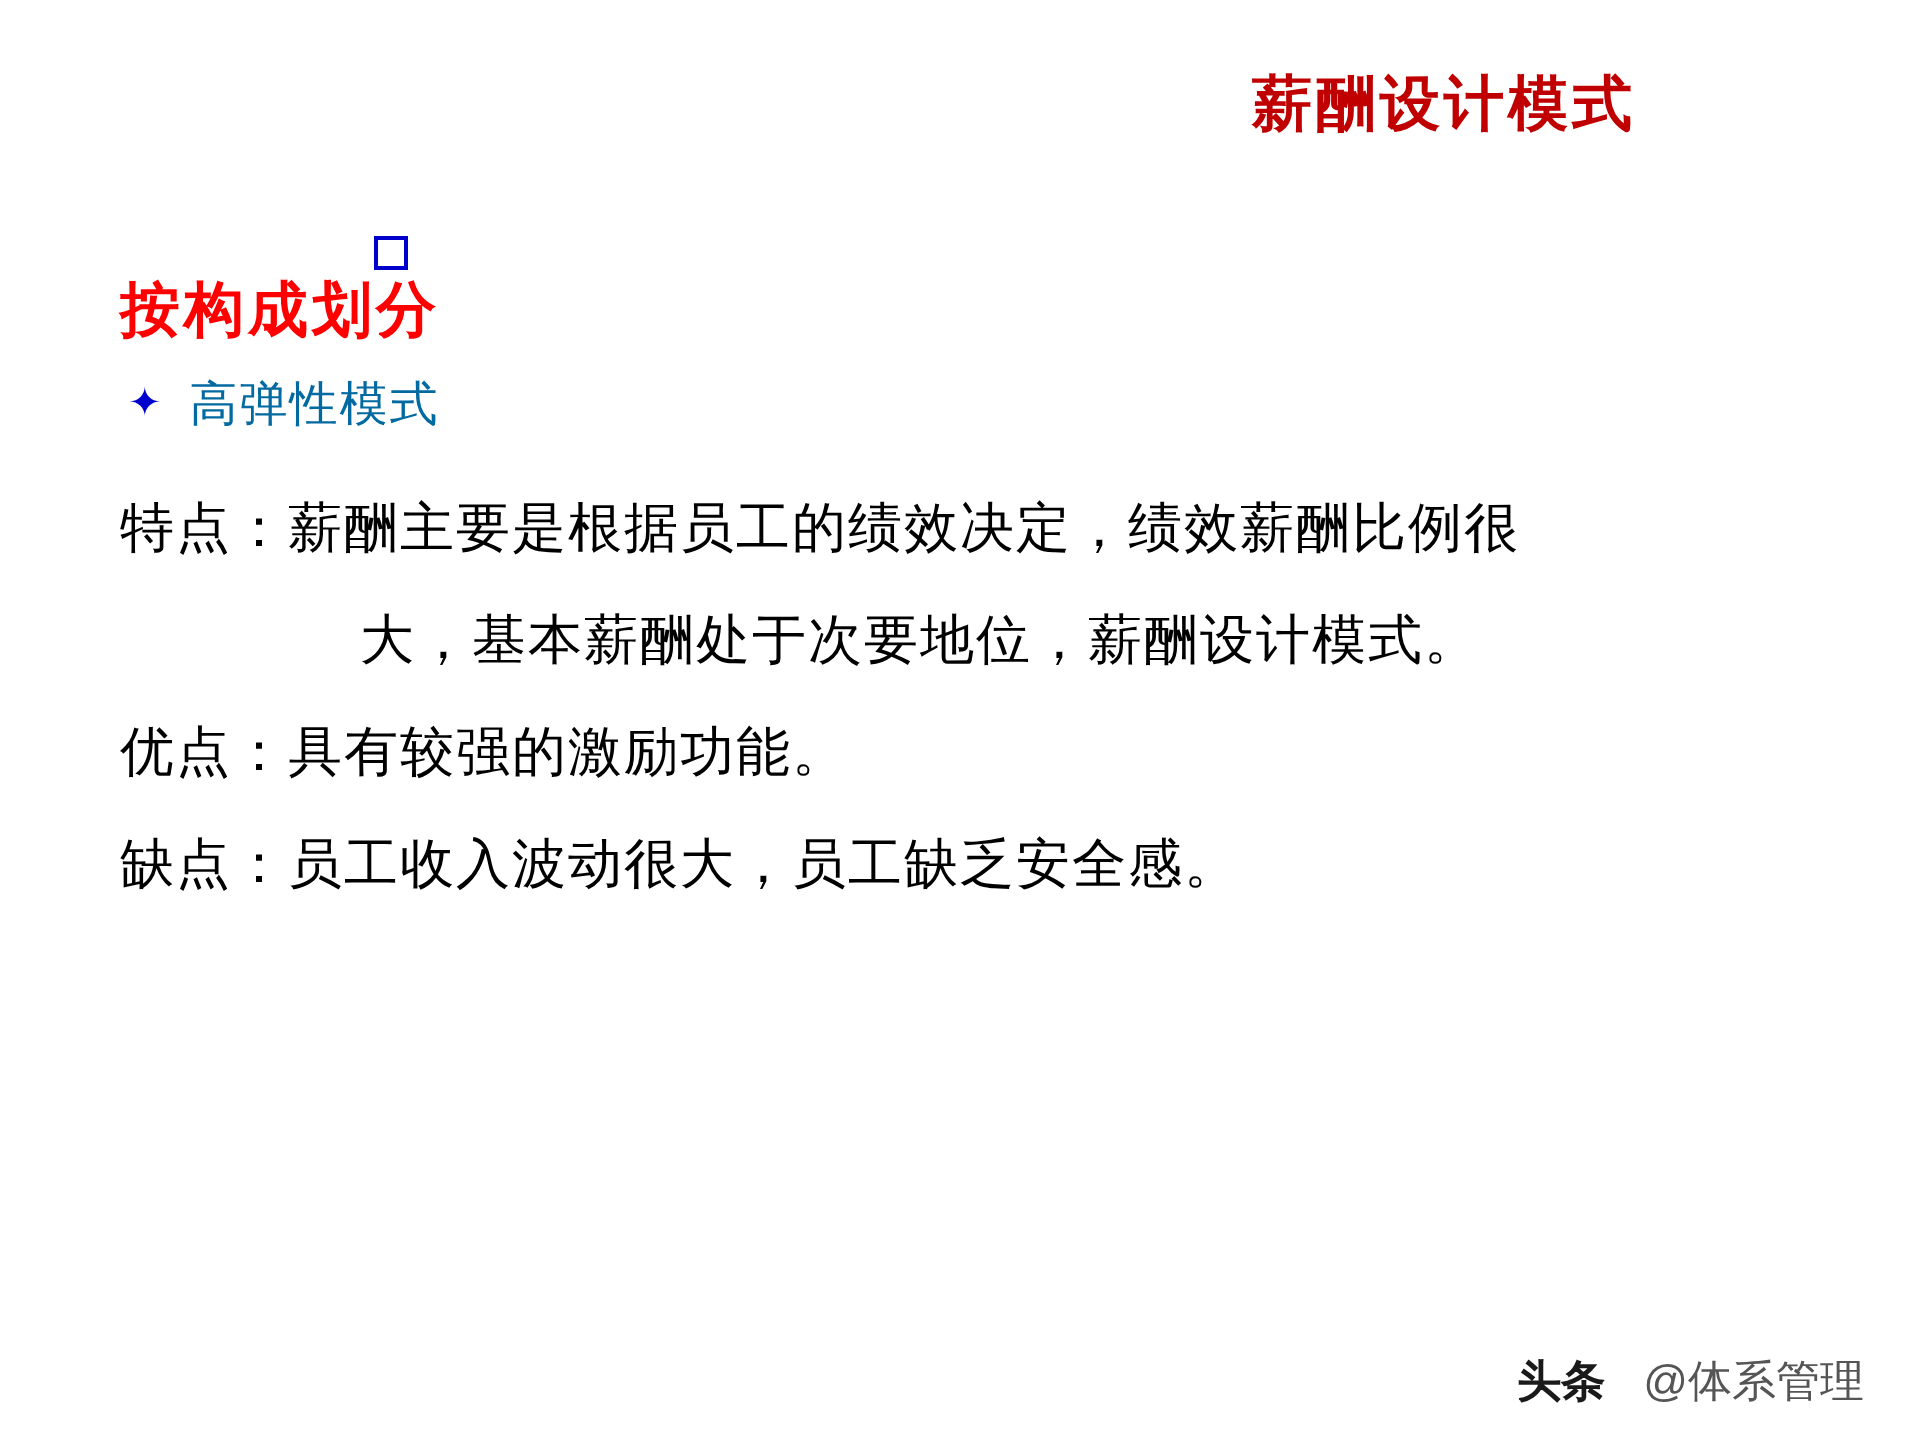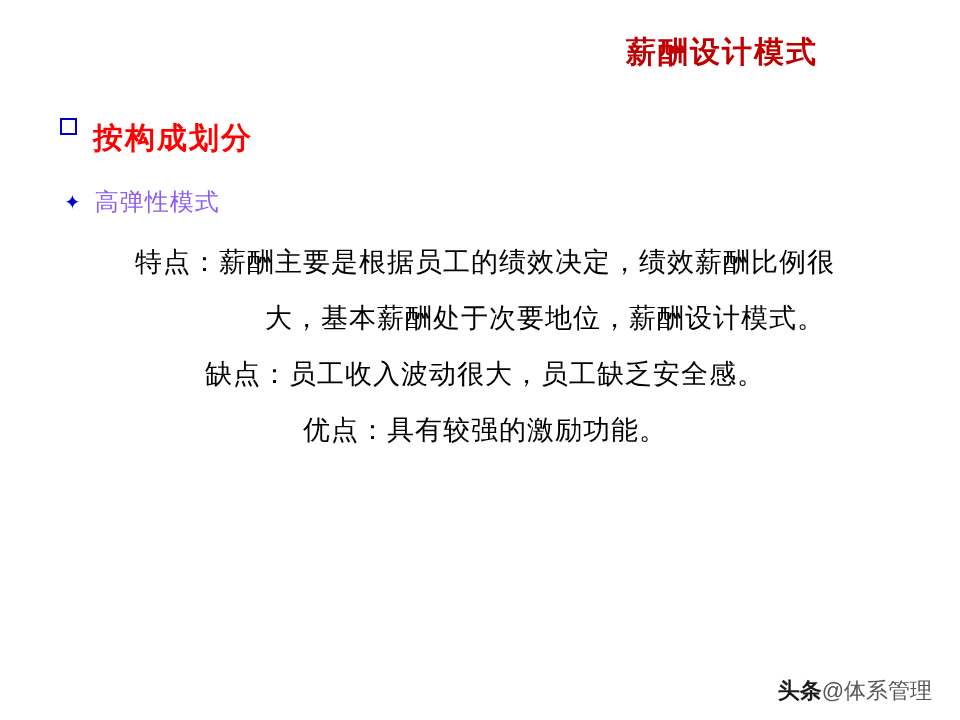--- a/index.html
+++ b/index.html
@@ -29,21 +29,22 @@
     color: #c00000;
     letter-spacing: 2px;
     white-space: nowrap;
   }
 
   .level1 {
     position: absolute;
     top: 118px;
     left: 60px;
     display: flex;
-    align-items: flex-start;
+    align-items: flex-end;
+    flex-direction: column;
   }
   .bullet-square {
     width: 13px;
     height: 13px;
     border: 2px solid #0000cc;
     background: #ffffff;
     margin-right: 16px;
     flex: none;
   }
   .level1-text {
@@ -65,39 +66,38 @@
   .bullet-diamond {
     color: #0000cc;
     font-size: 20px;
     margin-right: 14px;
     line-height: 1;
     flex: none;
   }
   .level2-text {
     font-family: "Liberation Sans", "DejaVu Sans", sans-serif;
     font-size: 24px;
-    color: #8b5cf6;
+    color: #0369a1;
     letter-spacing: 1px;
     white-space: nowrap;
   }
 
   .body-block {
     position: absolute;
     top: 236px;
     left: 60px;
     width: 850px;
   }
   .body-line {
-    font-family: Liberation Mono, monospace;
+    font-family: Liberation Serif, serif;
     font-size: 27px;
     color: #000000;
     line-height: 56px;
     letter-spacing: 1px;
     white-space: nowrap;
-    text-align: center;
   }
   .body-line.indented {
     padding-left: 120px;
   }
 
   .footer {
     position: absolute;
     right: 28px;
     bottom: 14px;
     display: flex;
@@ -107,21 +107,21 @@
     font-weight: bold;
     color: #404040;
     white-space: nowrap;
   }
   .footer-brand {
     color: #1a1a1a;
   }
   .footer-handle {
     color: #555555;
     font-weight: normal;
-    margin-left: 0;
+    margin-left: 19px;
   }
 </style>
 </head>
 <body>
 
 <div class="slide">
 
   <div class="slide-title">薪酬设计模式</div>
 
   <div class="level1">
@@ -130,22 +130,22 @@
   </div>
 
   <div class="level2">
     <span class="bullet-diamond">✦</span>
     <span class="level2-text">高弹性模式</span>
   </div>
 
   <div class="body-block">
     <div class="body-line">特点：薪酬主要是根据员工的绩效决定，绩效薪酬比例很</div>
     <div class="body-line indented">大，基本薪酬处于次要地位，薪酬设计模式。</div>
+    <div class="body-line">优点：具有较强的激励功能。</div>
     <div class="body-line">缺点：员工收入波动很大，员工缺乏安全感。</div>
-    <div class="body-line">优点：具有较强的激励功能。</div>
   </div>
 
   <div class="footer">
     <span class="footer-brand">头条</span>
     <span class="footer-handle">@体系管理</span>
   </div>
 
 </div>
 
 </body></html>

